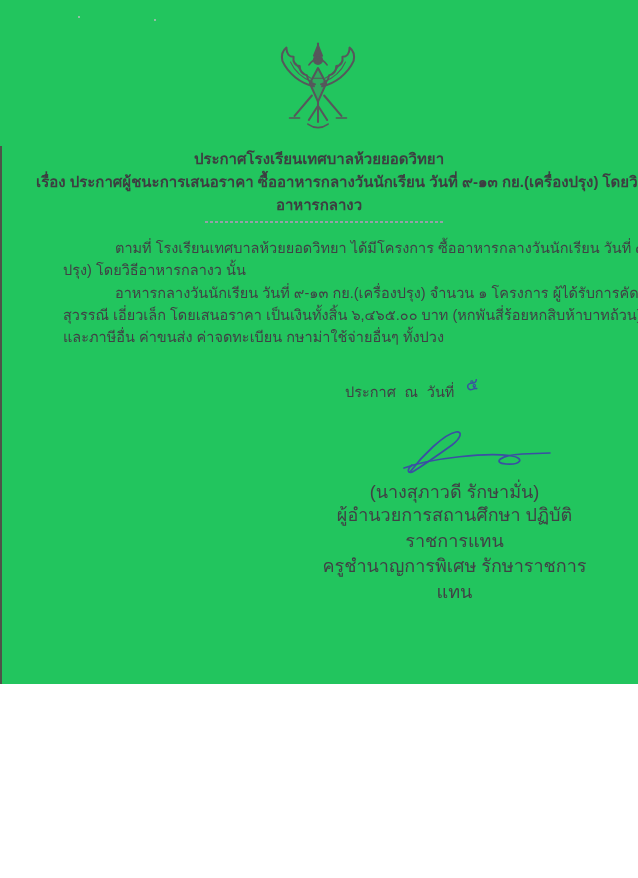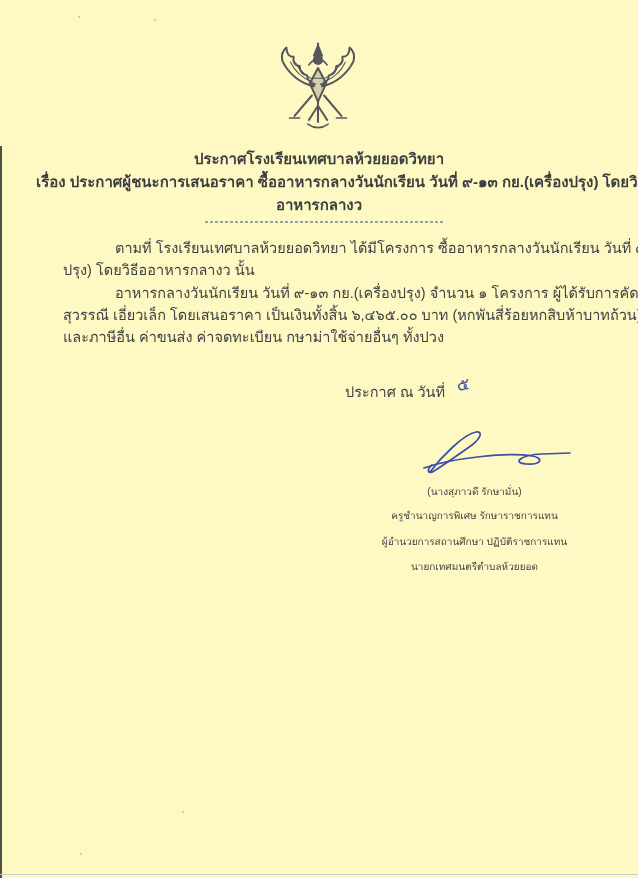--- a/index.html
+++ b/index.html
@@ -1,19 +1,19 @@
 <!DOCTYPE html>
 <html><head>
 <meta charset="utf-8">
 <style>
   * { margin:0; padding:0; box-sizing:border-box; }
   html,body { background:#ffffff; }
   .page {
-    position:relative; width:638px; height:878px;
-    background:#fef9c3; overflow:hidden;
+    position:relative; width:638px; height:684px;
+    background:#22c55e; overflow:hidden;
     font-family:"Liberation Sans", sans-serif;
     color:#3f4043;
   }
   .scan-edge-left { position:absolute; left:0; top:146px; width:2px; height:732px; background:#4d5348; }
   .scan-edge-bottom { position:absolute; left:0; top:874px; width:638px; height:1px; background:#c3ced0; }
   .speck { position:absolute; width:2px; height:2px; border-radius:50%; background:#b9bdbd; }
 
   .emblem { position:absolute; left:262px; top:40px; width:112px; height:108px; }
 
   .header {
@@ -30,31 +30,31 @@
 
   .body-text {
     position:absolute; left:63px; top:237px; width:520px;
     font-size:14.5px; line-height:22.3px; color:#404145;
   }
   .body-text div { white-space:nowrap; }
   .indent { padding-left:52px; }
 
   .date-line {
     position:absolute; left:345px; top:377px;
-    font-size:14.5px; color:#404145; display:flex; align-items:baseline;
+    font-size:14.5px; color:#404145; display:flex; align-items:baseline;font-family:Liberation Mono, monospace;
   }
   .hand-day {
     display:inline-block; width:38px; text-align:center;
     color:#3b4fa3; font-size:17px;
     transform:rotate(-8deg) translateY(-7px);
   }
 
   .sig-block {
-    position:absolute; left:332px; top:424px; width:285px;
-    text-align:center; font-size:10px; color:#404145;
+    position:absolute; left:312px; top:424px; width:285px;
+    text-align:center; font-size:18px; color:#404145;
   }
   .sig-svg { display:block; margin-left:68px; width:180px; height:54px; }
   .sig-name { margin-top:3px; line-height:22px; }
   .sig-title { line-height:25.5px; }
 </style>
 </head>
 <body>
 
 <div class="page">
 
@@ -97,37 +97,36 @@
   <div class="header">
     <div>ประกาศโรงเรียนเทศบาลห้วยยอดวิทยา</div>
     <div>เรื่อง ประกาศผู้ชนะการเสนอราคา ซื้ออาหารกลางวันนักเรียน วันที่ ๙-๑๓ กย.(เครื่องปรุง) โดยวิธี</div>
     <div>อาหารกลางว</div>
   </div>
 
   <div class="divider"></div>
 
   <div class="body-text">
     <div class="indent">ตามที่ โรงเรียนเทศบาลห้วยยอดวิทยา ได้มีโครงการ ซื้ออาหารกลางวันนักเรียน วันที่ ๙-๑๓ กย.(เครื่อง</div>
-    <div>ปรุง) โดยวิธีออาหารกลางว  นั้น</div>
+    <div>ปรุง) โดยวิธีอาหารกลางว  นั้น</div>
     <div class="indent">อาหารกลางวันนักเรียน วันที่ ๙-๑๓ กย.(เครื่องปรุง) จำนวน ๑ โครงการ ผู้ได้รับการคัดเลือก ได้แก่ นาง</div>
     <div>สุวรรณี เอี่ยวเล็ก โดยเสนอราคา เป็นเงินทั้งสิ้น ๖,๔๖๕.๐๐ บาท (หกพันสี่ร้อยหกสิบห้าบาทถ้วน) รวมภาษีมูลค่าเพิ่ม</div>
     <div>และภาษีอื่น ค่าขนส่ง ค่าจดทะเบียน กษาม่าใช้จ่ายอื่นๆ ทั้งปวง</div>
   </div>
 
   <div class="date-line">
     <span>ประกาศ ณ วันที่</span>
     <span class="hand-day">๕</span>
   </div>
 
   <div class="sig-block">
     <svg class="sig-svg" viewBox="0 0 180 54">
       <g stroke="#3b4fa3" stroke-width="1.7" fill="none" stroke-linecap="round">
         <path d="M30 48 C42 32 64 10 76 8 C83 7 81 14 72 21 C58 31 42 42 34 47 C28 51 26 46 32 41"></path>
         <path d="M24 44 C52 34 108 28 132 32 C144 34 142 41 126 40 C112 39 120 31 142 30 L170 29"></path>
       </g>
     </svg>
     <div class="sig-name">(นางสุภาวดี รักษามั่น)</div>
+    <div class="sig-title">ผู้อำนวยการสถานศึกษา ปฏิบัติราชการแทน</div>
     <div class="sig-title">ครูชำนาญการพิเศษ รักษาราชการแทน</div>
-    <div class="sig-title">ผู้อำนวยการสถานศึกษา ปฏิบัติราชการแทน</div>
-    <div class="sig-title">นายกเทศมนตรีตำบลห้วยยอด</div>
   </div>
 
 </div>
 
 </body></html>

